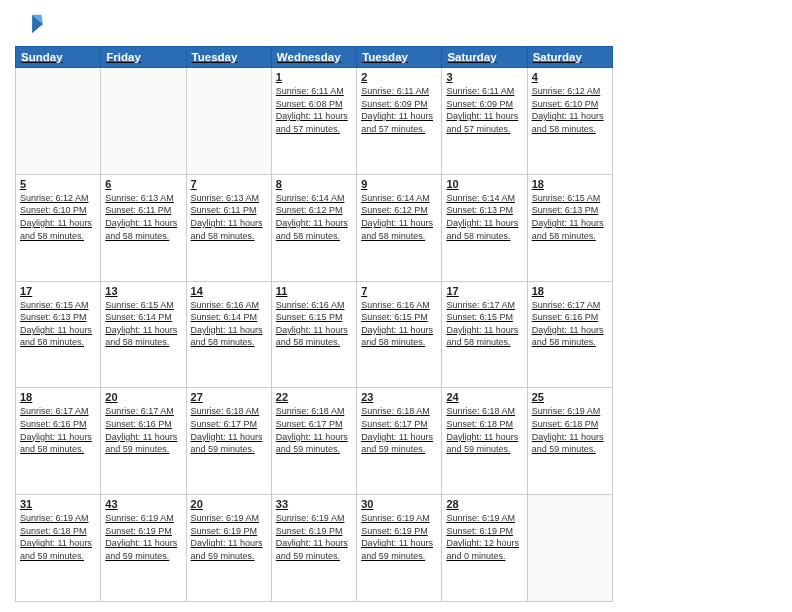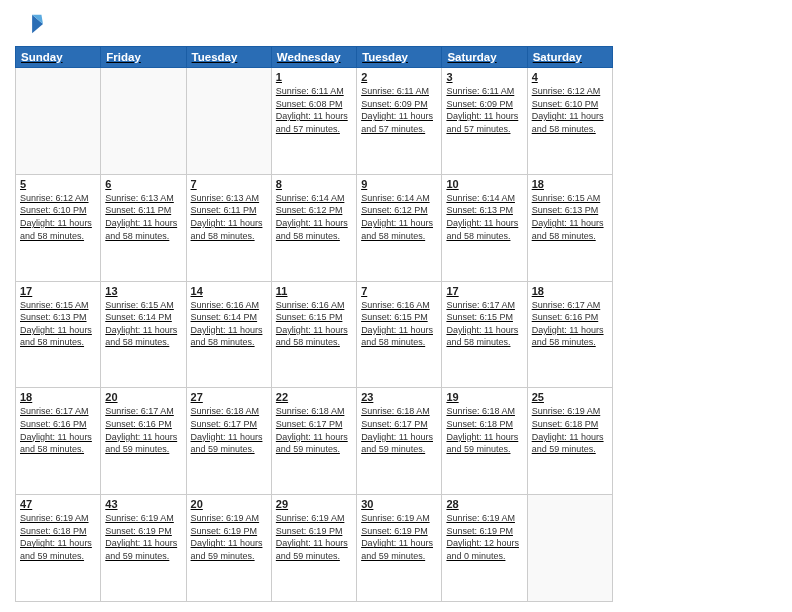--- a/index.html
+++ b/index.html
@@ -267,53 +267,53 @@
 Sunset: 6:17 PM
 Daylight: 11 hours and 59 minutes.</div>
           </td>
           <td>
             <span class="day-number">23</span>
             <div class="day-info" style="white-space: pre-line;">Sunrise: 6:18 AM
 Sunset: 6:17 PM
 Daylight: 11 hours and 59 minutes.</div>
           </td>
           <td>
-            <span class="day-number">19</span>
+            <span class="day-number">24</span>
             <div class="day-info" style="white-space: pre-line;">Sunrise: 6:18 AM
 Sunset: 6:18 PM
 Daylight: 11 hours and 59 minutes.</div>
           </td>
           <td>
             <span class="day-number">25</span>
             <div class="day-info" style="white-space: pre-line;">Sunrise: 6:19 AM
 Sunset: 6:18 PM
 Daylight: 11 hours and 59 minutes.</div>
           </td>
         </tr>
         <tr>
           <td>
-            <span class="day-number">47</span>
+            <span class="day-number">31</span>
             <div class="day-info" style="white-space: pre-line;">Sunrise: 6:19 AM
 Sunset: 6:18 PM
 Daylight: 11 hours and 59 minutes.</div>
           </td>
           <td>
             <span class="day-number">43</span>
             <div class="day-info" style="white-space: pre-line;">Sunrise: 6:19 AM
 Sunset: 6:19 PM
 Daylight: 11 hours and 59 minutes.</div>
           </td>
           <td>
             <span class="day-number">20</span>
             <div class="day-info" style="white-space: pre-line;">Sunrise: 6:19 AM
 Sunset: 6:19 PM
 Daylight: 11 hours and 59 minutes.</div>
           </td>
           <td>
-            <span class="day-number">29</span>
+            <span class="day-number">33</span>
             <div class="day-info" style="white-space: pre-line;">Sunrise: 6:19 AM
 Sunset: 6:19 PM
 Daylight: 11 hours and 59 minutes.</div>
           </td>
           <td>
             <span class="day-number">30</span>
             <div class="day-info" style="white-space: pre-line;">Sunrise: 6:19 AM
 Sunset: 6:19 PM
 Daylight: 11 hours and 59 minutes.</div>
           </td>

